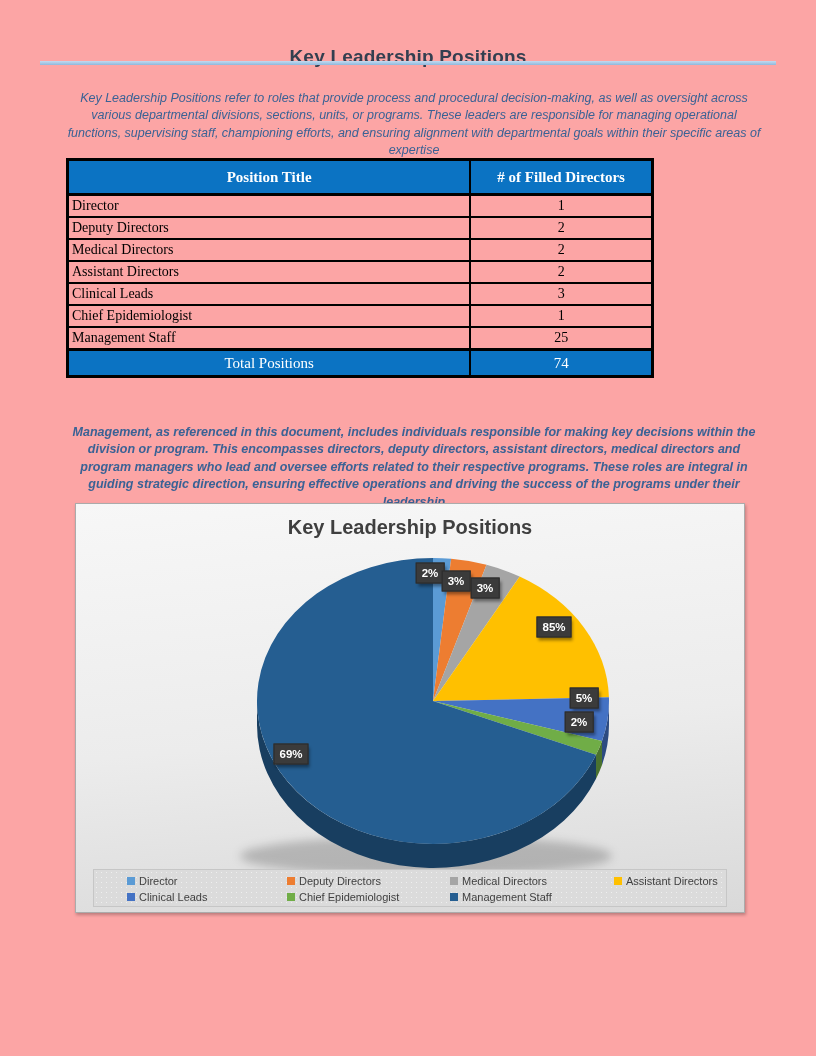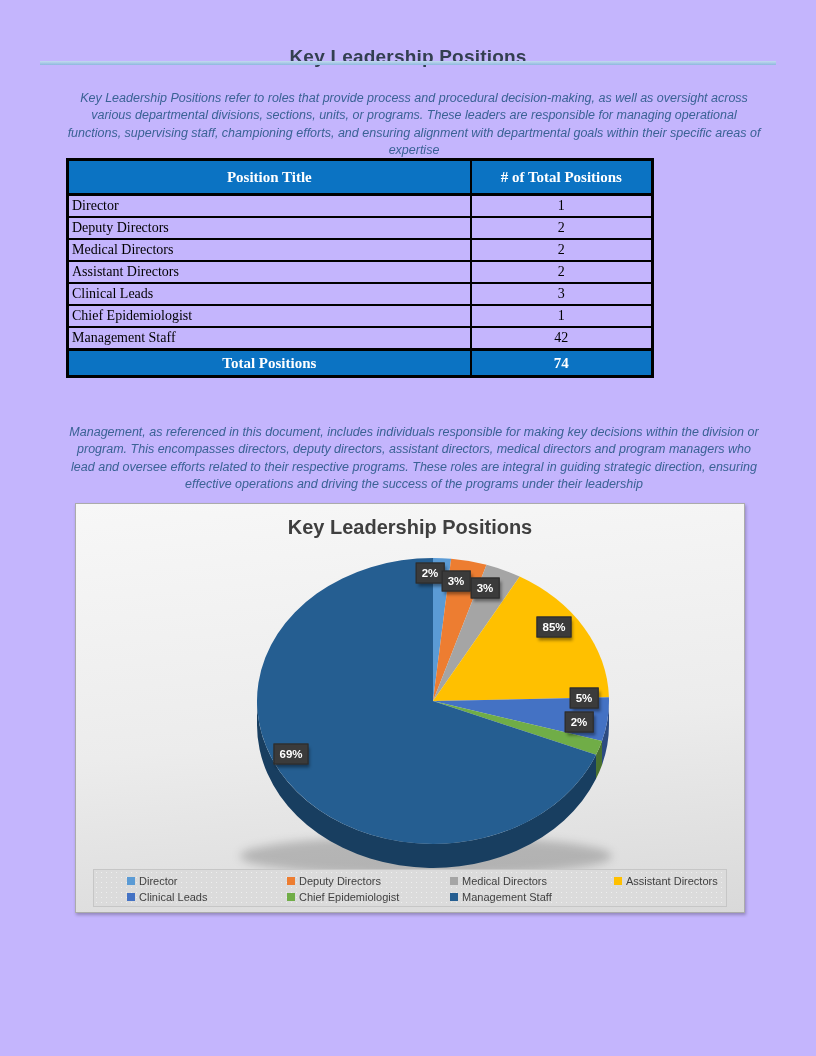--- a/index.html
+++ b/index.html
@@ -3,52 +3,52 @@
 <meta charset="utf-8">
 <style>
   :root{
     --header-bg:#0B73C3;
     --title-color:#333F50;
     --para-color:#3A6295;
     --rule-color:#9CC3E6;
   }
   html,body{margin:0;padding:0;background:#ffffff;}
   .page{
-    position:relative;width:816px;height:1056px;background:#c4b5fd;
+    position:relative;width:816px;height:1056px;background:#fca5a5;
     font-family:"Liberation Sans",sans-serif;overflow:hidden;
   }
   .doc-title{
     position:absolute;top:33px;left:0;right:0;text-align:center;
     font-size:19px;font-weight:bold;color:var(--title-color);letter-spacing:.2px;
   }
   .title-rule{
     position:absolute;top:61px;left:40px;right:40px;height:4px;
     background:linear-gradient(#C3DAEF,#8FB8DD);
   }
   .para{
     position:absolute;left:64px;right:52px;text-align:center;font-style:italic;
     color:var(--para-color);font-size:12.5px;line-height:17.5px;font-weight:500;
   }
   #para1{top:77px;}
-  #para2{top:411px;}
+  #para2{top:411px;font-weight:bold;}
 
   table.positions{
     position:absolute;top:158px;left:66px;width:588px;
     border-collapse:collapse;font-family:"Liberation Serif",serif;
     border:3px solid #000;
   }
   table.positions th,table.positions td{border:2px solid #000;}
   table.positions thead th{
     background:var(--header-bg);color:#fff;font-size:15px;font-weight:bold;
     height:30px;text-align:center;border-bottom:3px solid #000;
   }
   table.positions tbody td{font-size:14px;height:20px;padding:0 3px;color:#000;}
   table.positions td.num{text-align:center;}
   table.positions tfoot td{
-    background:var(--header-bg);color:#fff;font-weight:bold;font-size:15px;
+    background:var(--header-bg);color:#fff;font-weight:normal;font-size:15px;
     text-align:center;height:22px;border-top:3px solid #000;
   }
   .col-title{width:486px;}
   .col-num{width:214px;}
 
   .chart{
     position:absolute;top:503px;left:75px;width:668px;height:408px;
     background:linear-gradient(175deg,#F7F7F7 0%,#ECECEC 55%,#D9D9D9 100%);
     border:1px solid #ABABAB;box-shadow:1px 2px 3px rgba(0,0,0,.25);
   }
@@ -90,21 +90,21 @@
   <p class="para" id="para1">Key Leadership Positions refer to roles that provide process and procedural decision-making, as well as oversight across various departmental divisions, sections, units, or programs. These leaders are responsible for managing operational functions, supervising staff, championing efforts, and ensuring alignment with departmental goals within their specific areas of expertise</p>
 
   <table class="positions">
     <colgroup>
       <col class="col-title">
         <col class="col-num">
     </colgroup>
     <thead>
       <tr>
         <th>Position Title</th>
-        <th># of Total Positions</th>
+        <th># of Filled Directors</th>
       </tr>
     </thead>
     <tbody id="table-body">
         <tr>
           <td>Director</td>
           <td class="num">1</td>
         </tr>
         <tr>
           <td>Deputy Directors</td>
           <td class="num">2</td>
@@ -120,21 +120,21 @@
         <tr>
           <td>Clinical Leads</td>
           <td class="num">3</td>
         </tr>
         <tr>
           <td>Chief Epidemiologist</td>
           <td class="num">1</td>
         </tr>
         <tr>
           <td>Management Staff</td>
-          <td class="num">42</td>
+          <td class="num">25</td>
         </tr>
       </tbody>
     <tfoot>
       <tr>
         <td>Total Positions</td>
         <td class="num">74</td>
       </tr>
     </tfoot>
   </table>
 

